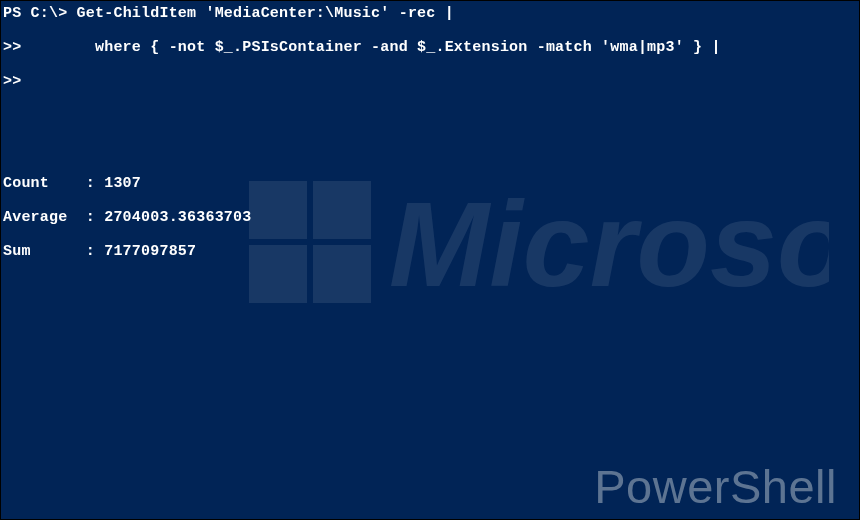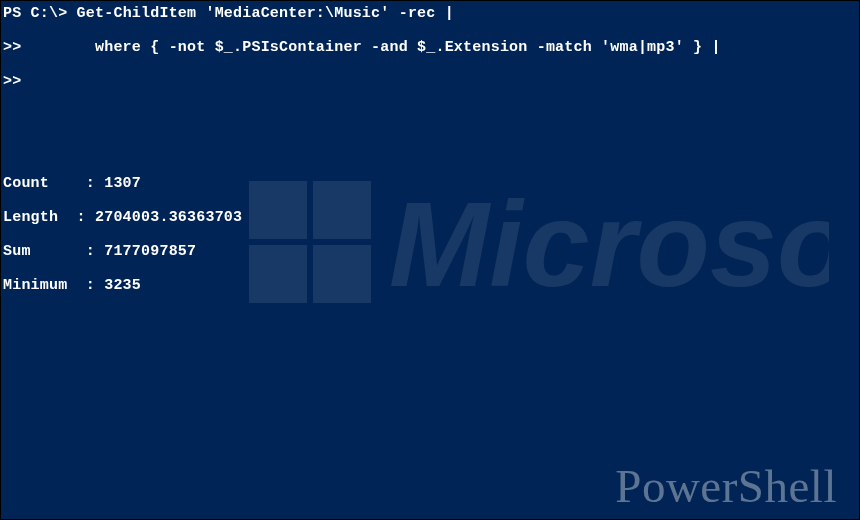--- a/index.html
+++ b/index.html
@@ -30,21 +30,21 @@
     width: 580px;
     height: 260px;
     z-index: 1;
     opacity: 0.09;
     pointer-events: none;
   }
   .watermark-ps {
     position: absolute;
     right: 22px;
     bottom: 24px;
-    font-family: Liberation Serif, serif;
+    font-family: Liberation Sans, sans-serif;
     font-size: 47px;
     font-weight: 400;
     color: #a9b6c4;
     opacity: 0.55;
     z-index: 1;
     pointer-events: none;
     letter-spacing: 0.5px;
   }
 </style>
 </head>
@@ -61,23 +61,22 @@
 </svg>
 
 <div class="watermark-ps">PowerShell</div>
 
 <pre class="terminal"><span class="line"><span>PS C:\&gt;</span><span> Get-ChildItem 'MediaCenter:\Music' -rec |</span></span>
 <span class="line"><span>&gt;&gt;</span><span>        where { -not $_.PSIsContainer -and $_.Extension -match 'wma|mp3' } |</span></span>
 <span class="line"><span>&gt;&gt;</span></span>
 <span class="line"></span>
 <span class="line"></span>
 <span class="line"><span>Count    : </span><span>1307</span></span>
-<span class="line"><span>Length  : </span><span>2704003.36363703</span></span>
+<span class="line"><span>Average  : </span><span>2704003.36363703</span></span>
 <span class="line"><span>Sum      : </span><span>7177097857</span></span>
-<span class="line"><span>Minimum  : </span><span>3235</span></span>
 <span class="line"></span>
 <span class="line"></span>
 <span class="line"></span>
 
 
 
 
 
 
 

